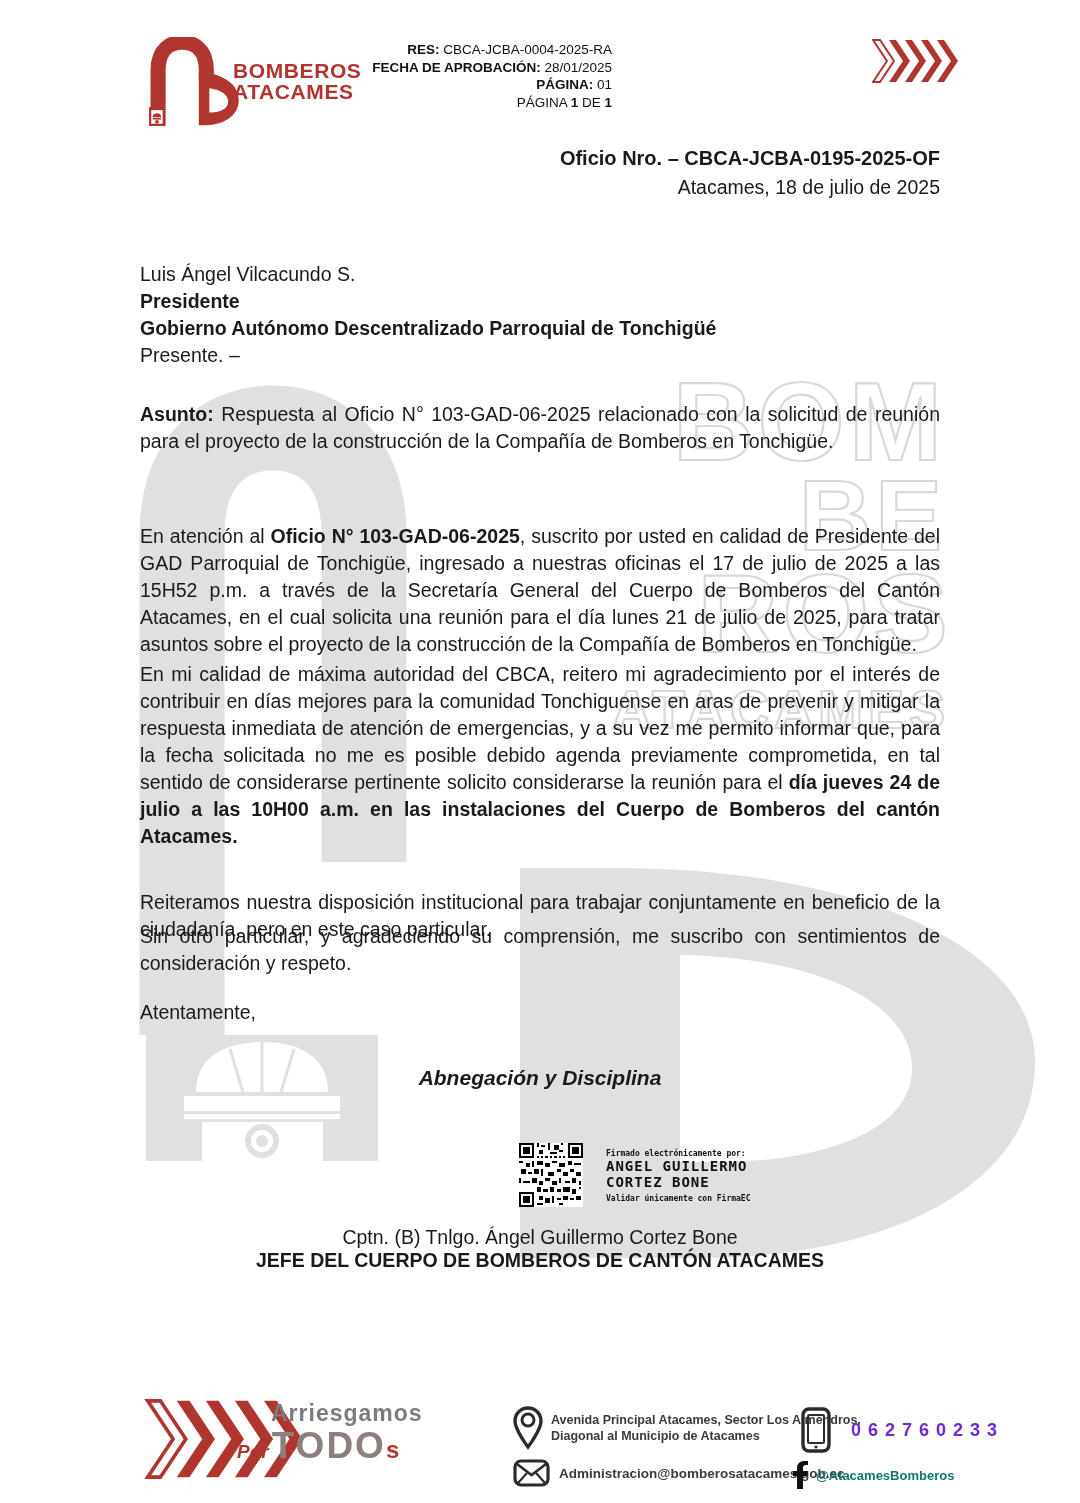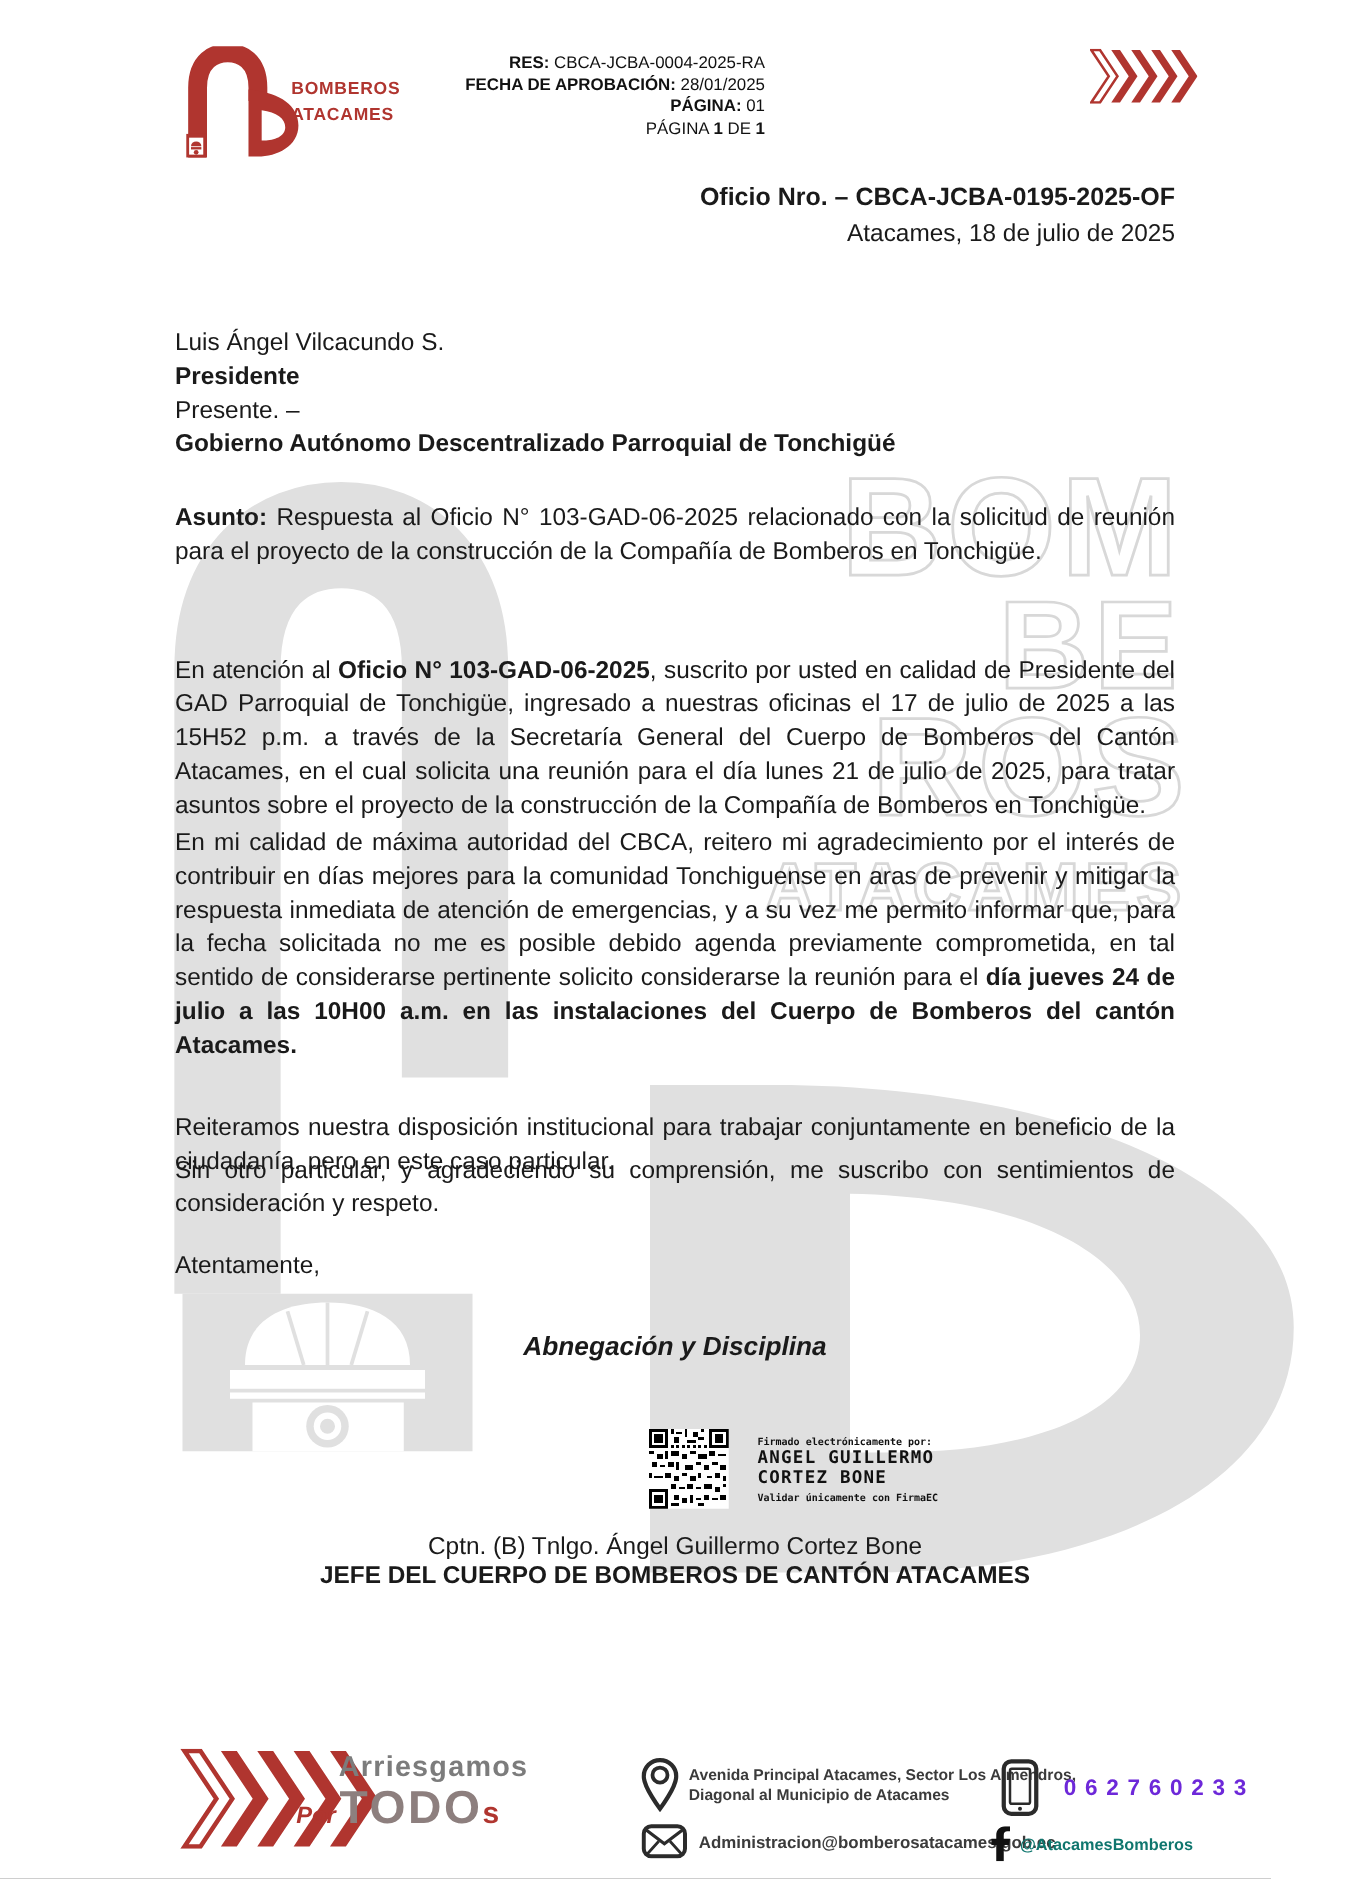--- a/index.html
+++ b/index.html
@@ -9,21 +9,21 @@
     background:#ffffff; overflow:hidden;
     font-family:"Liberation Sans", sans-serif; color:#1a1a1a;
   }
   .abs { position:absolute; }
   .b, b { font-weight:bold; }
   
   .wm { position:absolute; left:0; top:0; pointer-events:none; }
   .wm text { font-family:"Liberation Sans", sans-serif; font-weight:bold; }
   
   .brand-text { left:233px; top:60px; color:#b0352f; font-weight:bold;
-    font-size:14px; line-height:21px; letter-spacing:0.6px; }
+    font-size:21px; line-height:21px; letter-spacing:0.6px; }
   .doc-meta { left:298px; top:41px; width:314px; text-align:right;
     font-size:13.5px; line-height:17.5px; color:#111; }
   
   .oficio-no { right:140px; top:147px; font-size:20px; font-weight:bold; }
   .oficio-date { right:140px; top:176px; font-size:19.5px; }
   
   .bodytxt { left:140px; width:800px; font-size:19.5px; line-height:27px;
     text-align:justify; }
   .recipient { top:261px; text-align:left; }
   .asunto { top:401px; }
@@ -133,22 +133,22 @@
       <path d="M65,1 L72,1 L86,22 L72,43 L65,43 L79,22 Z" fill="#B0352F"></path>
     </g>
   </svg>
 
   <div class="abs oficio-no">Oficio Nro. – CBCA-JCBA-0195-2025-OF</div>
   <div class="abs oficio-date">Atacames, 18 de julio de 2025</div>
 
   <div class="abs bodytxt recipient">
     <div><span>Luis Ángel Vilcacundo S.</span></div>
     <div><span class="b">Presidente</span></div>
+    <div><span class="b">Gobierno Autónomo Descentralizado Parroquial de Tonchigüé</span></div>
     <div><span>Presente. –</span></div>
-    <div><span class="b">Gobierno Autónomo Descentralizado Parroquial de Tonchigüé</span></div>
   </div>
 
   <p class="abs bodytxt asunto"><span class="b">Asunto: </span><span>Respuesta al Oficio N° 103-GAD-06-2025 relacionado con la solicitud de reunión para el proyecto de la construcción de la Compañía de Bomberos en Tonchigüe.</span></p>
   <p class="abs bodytxt p1"><span>En atención al </span><span class="b">Oficio N° 103-GAD-06-2025</span><span>, suscrito por usted en calidad de Presidente del GAD Parroquial de Tonchigüe, ingresado a nuestras oficinas el 17 de julio de 2025 a las 15H52 p.m. a través de la Secretaría General del Cuerpo de Bomberos del Cantón Atacames, en el cual solicita una reunión para el día lunes 21 de julio de 2025, para tratar asuntos sobre el proyecto de la construcción de la Compañía de Bomberos en Tonchigüe.</span></p>
   <p class="abs bodytxt p2"><span>En mi calidad de máxima autoridad del CBCA, reitero mi agradecimiento por el interés de contribuir en días mejores para la comunidad Tonchiguense en aras de prevenir y mitigar la respuesta inmediata de atención de emergencias, y a su vez me permito informar que, para la fecha solicitada no me es posible debido agenda previamente comprometida, en tal sentido de considerarse pertinente solicito considerarse la reunión para el </span><span class="b">día jueves 24 de julio a las 10H00 a.m. en las instalaciones del Cuerpo de Bomberos del cantón Atacames.</span></p>
   <p class="abs bodytxt p3">Reiteramos nuestra disposición institucional para trabajar conjuntamente en beneficio de la ciudadanía, pero en este caso particular.</p>
   <p class="abs bodytxt p4">Sin otro particular, y agradeciendo su comprensión, me suscribo con sentimientos de consideración y respeto.</p>
   <p class="abs bodytxt closing">Atentamente,</p>
 
   <div class="abs motto">Abnegación y Disciplina</div>

